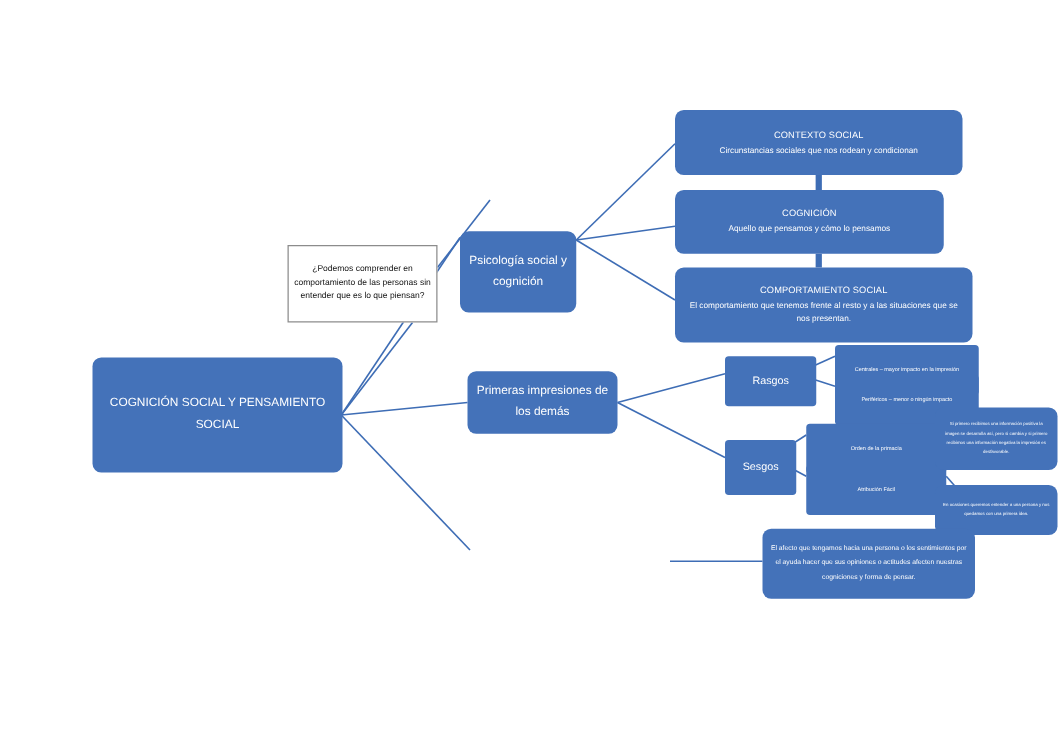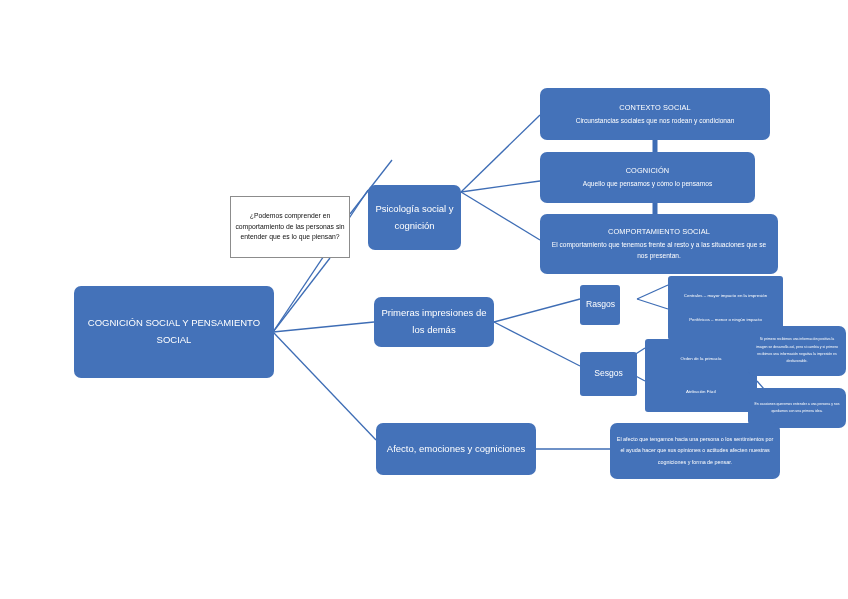--- a/index.html
+++ b/index.html
@@ -84,23 +84,20 @@
   </div>
 
   <div class="node lvl2" style="left:368px;top:160px;width:93px;height:65px;margin-top:25px;">
     <span class="ttl">Psicología social y cognición</span>
   </div>
 
   <div class="node lvl2" style="left:374px;top:297px;width:120px;height:50px;">
     <span class="ttl">Primeras impresiones de los demás</span>
   </div>
 
-  <div class="node lvl2" style="left:376px;top:423px;width:160px;height:52px;">
-    <span class="ttl">Afecto, emociones y cogniciones</span>
-  </div>
 
   <div class="node" style="left:540px;top:88px;width:230px;height:52px;">
     <div class="stack">
       <span class="ttl lvl3-title">CONTEXTO SOCIAL</span>
       <span class="sub lvl3-sub">Circunstancias sociales que nos rodean y condicionan</span>
     </div>
   </div>
 
   <div class="node" style="left:540px;top:152px;width:215px;height:51px;">
     <div class="stack">
@@ -109,21 +106,21 @@
     </div>
   </div>
 
   <div class="node" style="left:540px;top:214px;width:238px;height:60px;">
     <div class="stack">
       <span class="ttl lvl3-title">COMPORTAMIENTO SOCIAL</span>
       <span class="sub lvl3-sub">El comportamiento que tenemos frente al resto y a las situaciones que se nos presentan.</span>
     </div>
   </div>
 
-  <div class="node mid sharp" style="left:580px;top:285px;width:40px;height:28px;">
+  <div class="node mid sharp" style="left:580px;top:285px;width:73px;height:28px;">
     <span class="ttl">Rasgos</span>
   </div>
 
   <div class="node small sharp" style="left:668px;top:276px;width:115px;height:18px;">
     <span class="ttl">Centrales – mayor impacto en la impresión</span>
   </div>
 
   <div class="node small sharp" style="left:668px;top:300px;width:115px;height:18px;">
     <span class="ttl">Periféricos – menor o ningún impacto</span>
   </div>

